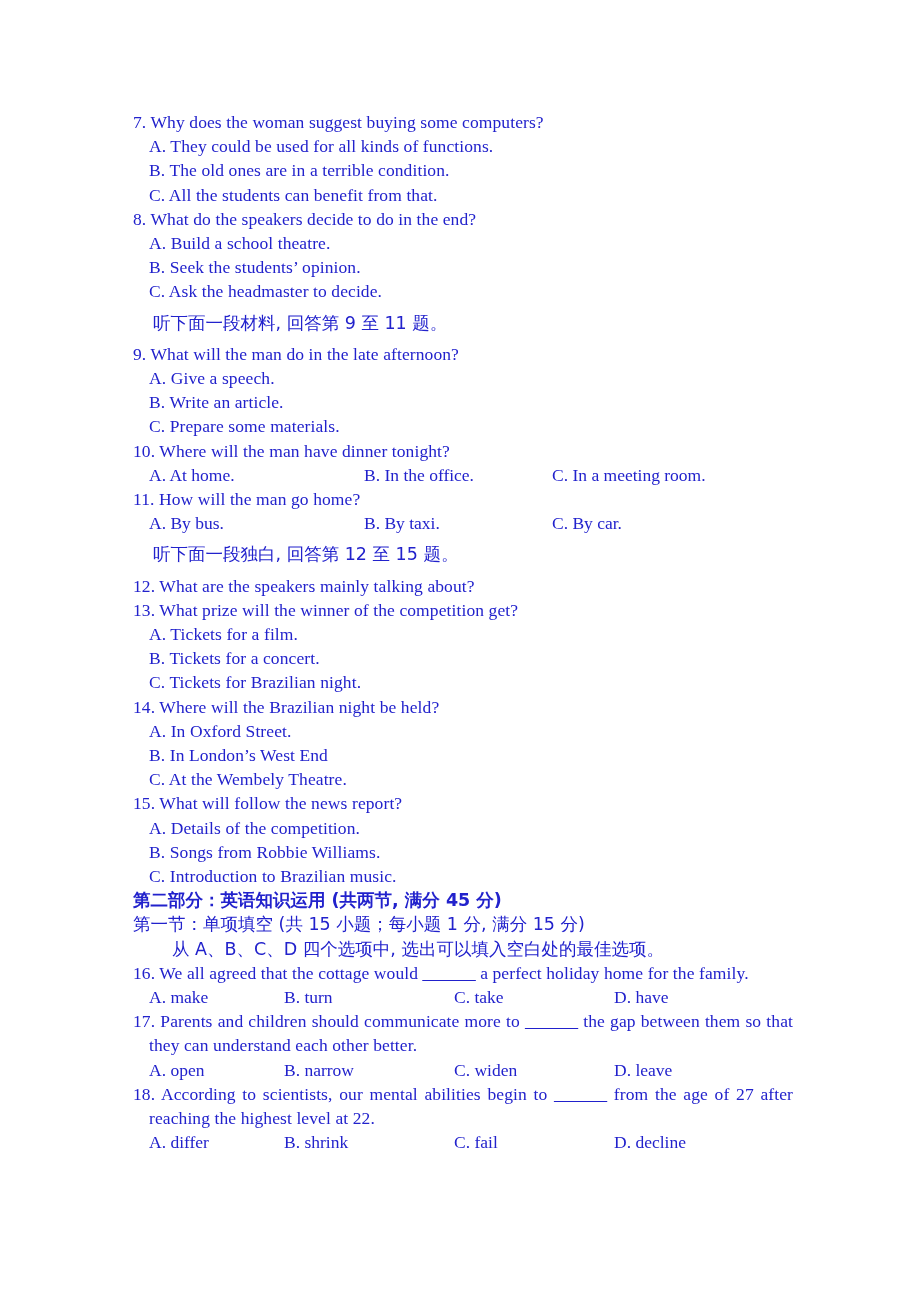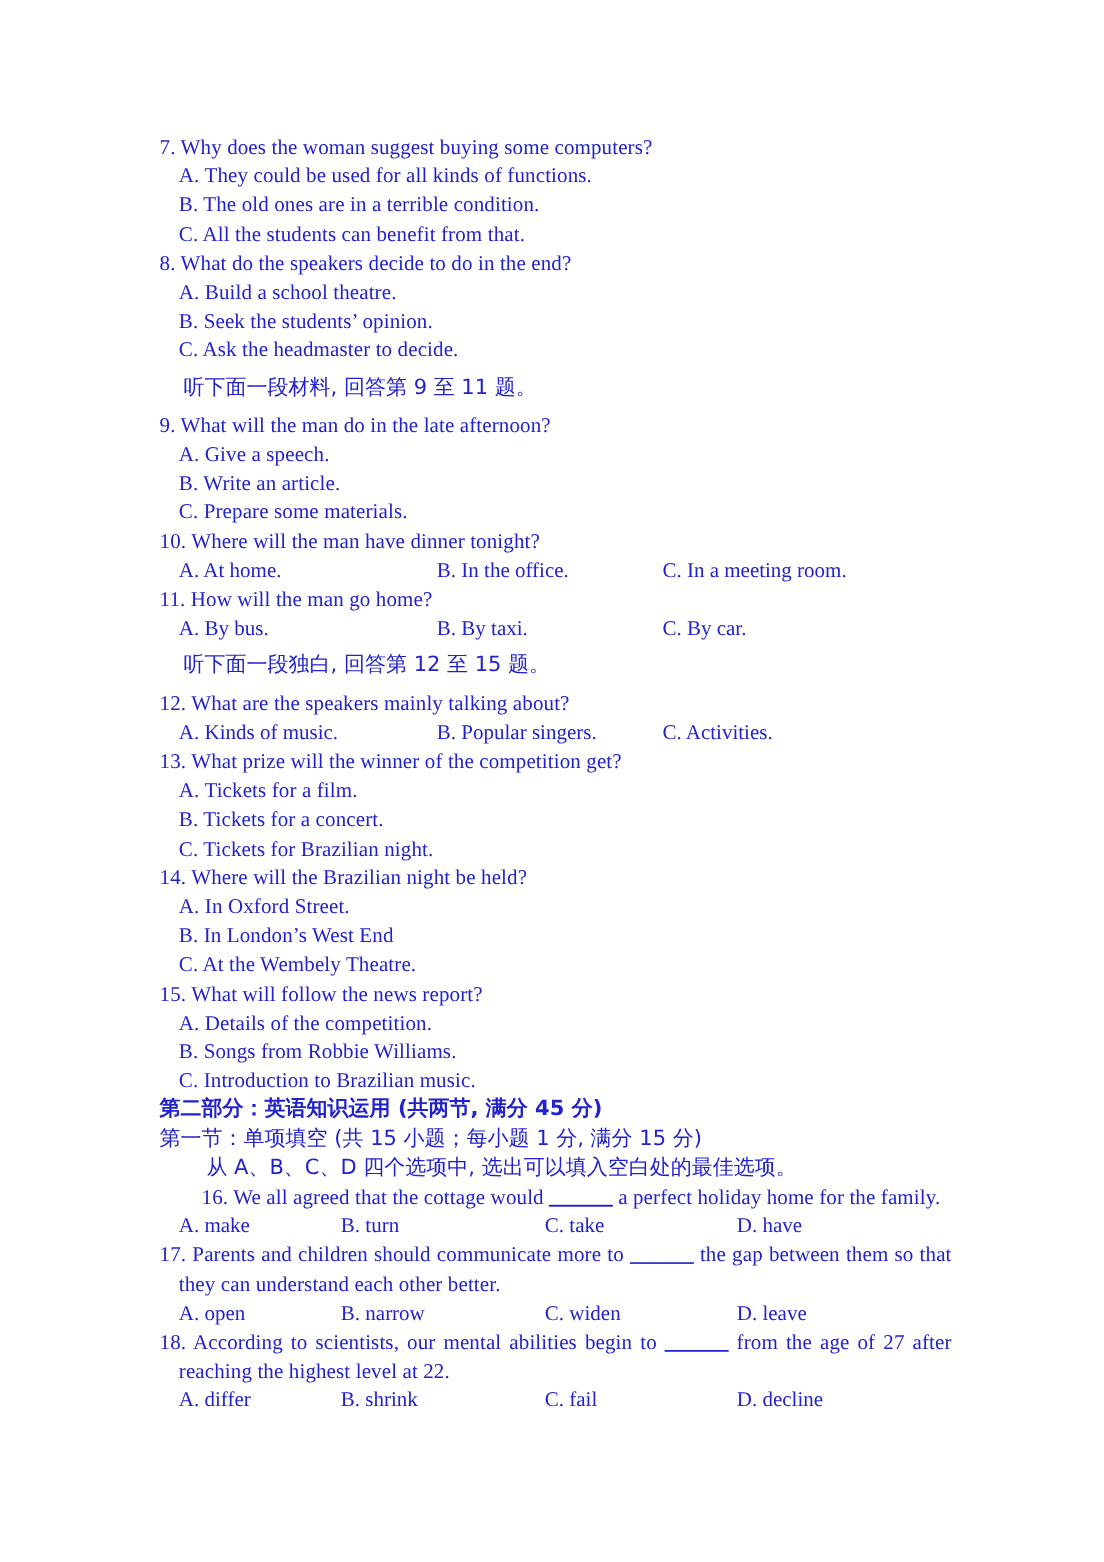--- a/index.html
+++ b/index.html
@@ -91,21 +91,20 @@
   .c4d { left: 481px; }
   
   .justify {
     text-align: justify;
     text-align-last: justify;
     white-space: normal;
     width: 660px;
   }
   .nojust {
     white-space: pre;
-    margin-left: 35px;
   }
   .blank {
     text-decoration: underline;
   }
 </style>
 </head>
 <body>
 
 <div id="page">
 
@@ -136,25 +135,20 @@
   <div class="line q-stem">11. How will the man go home?</div>
   <div class="opt-row">
     <span class="c3a">A. By bus.</span>
     <span class="c3b">B. By taxi.</span>
     <span class="c3c">C. By car.</span>
   </div>
 
   <div class="cn-line">听下面一段独白, 回答第 12 至 15 题。</div>
 
   <div class="line q-stem">12. What are the speakers mainly talking about?</div>
-  <div class="opt-row">
-    <span class="c3a">A. Kinds of music.</span>
-    <span class="c3b">B. Popular singers.</span>
-    <span class="c3c">C. Activities.</span>
-  </div>
 
   <div class="line q-stem">13. What prize will the winner of the competition get?</div>
   <div class="line opt-single">A. Tickets for a film.</div>
   <div class="line opt-single">B. Tickets for a concert.</div>
   <div class="line opt-single">C. Tickets for Brazilian night.</div>
 
   <div class="line q-stem">14. Where will the Brazilian night be held?</div>
   <div class="line opt-single">A. In Oxford Street.</div>
   <div class="line opt-single">B. In London’s West End</div>
   <div class="line opt-single">C. At the Wembely Theatre.</div>

